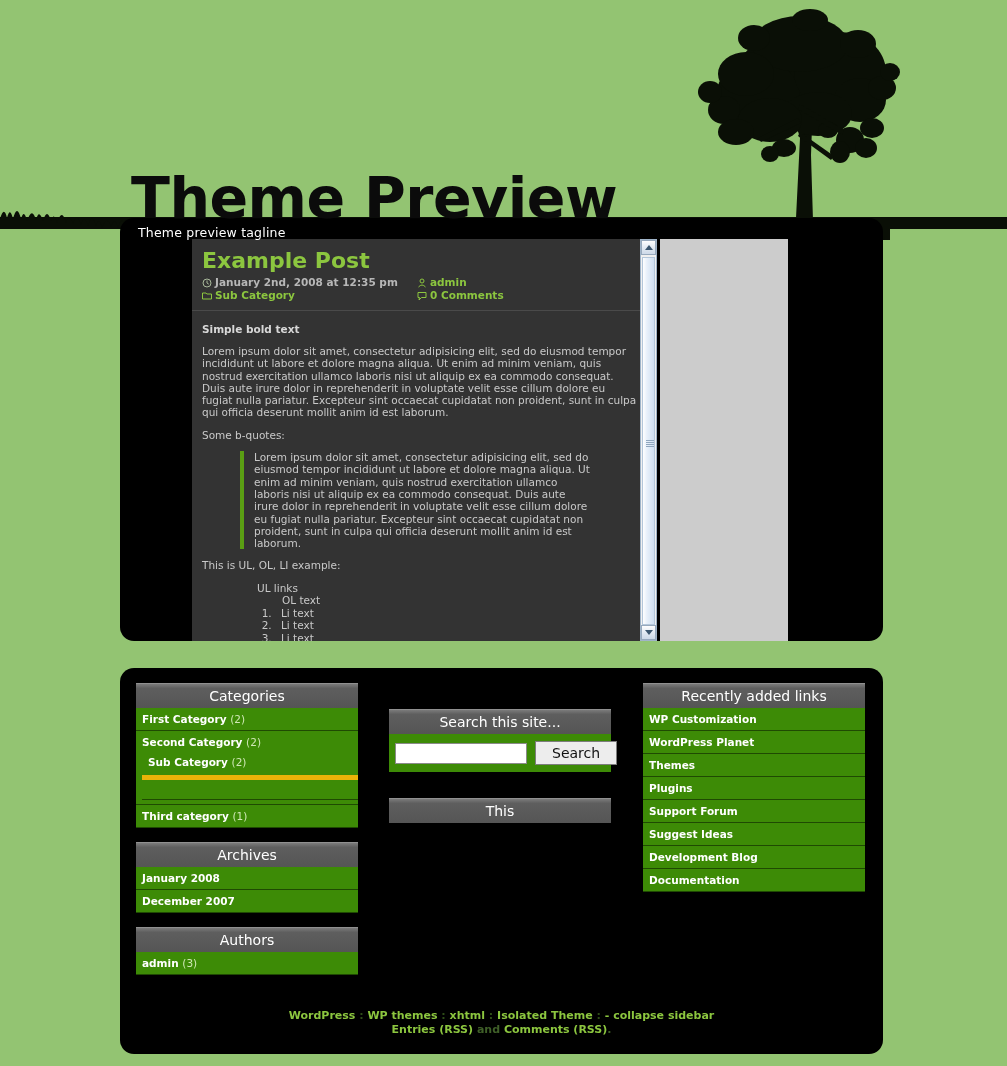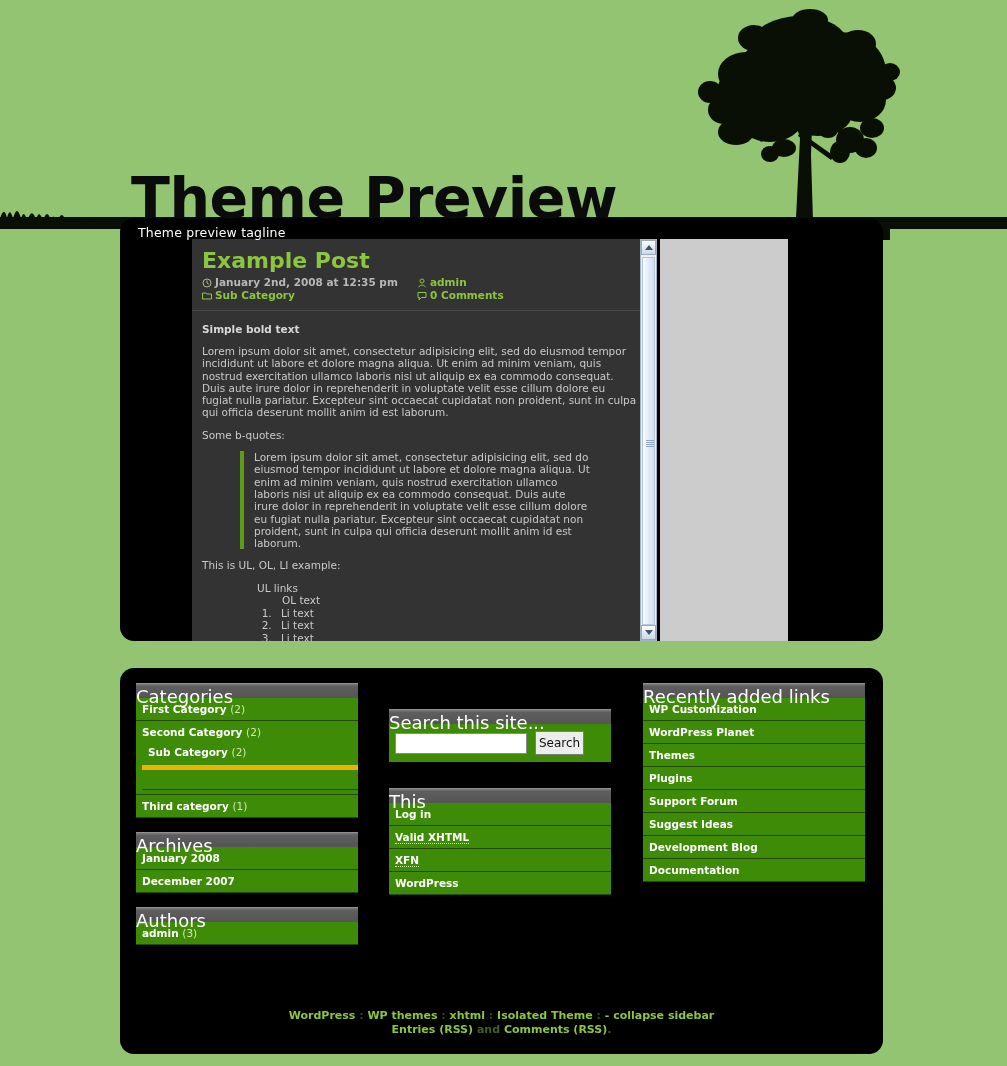--- a/index.html
+++ b/index.html
@@ -165,24 +165,25 @@
   }
   .widget-col {
     position: absolute; top: 15px;
   }
   #col-left   { left: 16px;  width: 222px; }
   #col-mid    { left: 269px; width: 222px; }
   #col-right  { left: 523px; width: 222px; }
 
   .widget { margin-bottom: 14px; }
   .widget-title {
-    height: 15px;
+    height: 25px;
     background: linear-gradient(180deg,#7b7b7b 0%,#5e5e5e 18%,#555555 100%);
     color: #ffffff;
-    font-size: 18px;
+    font-size: 14px;
+    text-align: center;
     line-height: 25px;
     border-top: 1px solid #909090;
   }
   ul.widget-list { list-style: none; }
   ul.widget-list > li {
     background: #3d8b06;
     border-bottom: 1px solid #1f4a02;
     padding: 4px 0 4px 6px;
     font-size: 10.5px;
     line-height: 14px;
@@ -209,24 +210,24 @@
     padding: 7px 6px;
     display: flex; align-items: center; gap: 8px;
   }
   #search-input {
     width: 132px; height: 21px;
     background: #ffffff; border: 1px solid #8a8a8a;
     font-family: "DejaVu Sans", sans-serif; font-size: 11px;
     padding: 0 3px;
   }
   #search-submit {
-    height: 24px; padding: 0 3px;
+    height: 24px; padding: 0 16px;
     background: #ededed; border: 1px solid #7d7d7d;
     font-family: "DejaVu Sans", sans-serif;
-    font-size: 12px; color: #111;
+    font-size: 14px; color: #111;
     cursor: pointer;
   }
 
   
   #footer {
     position: absolute; left: 0; bottom: 18px;
     width: 763px;
     text-align: center;
     font-size: 11px; font-weight: bold;
     line-height: 13.5px;
@@ -427,26 +428,20 @@
       <div class="widget" style="margin-top:26px;">
         <div class="widget-title">Search this site...</div>
         <div class="search-body">
           <input id="search-input" type="text" placeholder="" style="">
           <button id="search-submit">Search</button>
         </div>
       </div>
 
       <div class="widget" style="margin-top:26px;">
         <div class="widget-title">This</div>
-        <ul class="widget-list">
-          <li><span>Log in</span></li>
-          <li><span class="underline-dotted">Valid XHTML</span></li>
-          <li><span class="underline-dotted">XFN</span></li>
-          <li><span>WordPress</span></li>
-        </ul>
       </div>
     </div>
 
     <div class="widget-col" id="col-right">
       <div class="widget">
         <div class="widget-title">Recently added links</div>
         <ul class="widget-list">
           <li>WP Customization</li>
           <li>WordPress Planet</li>
           <li>Themes</li>

